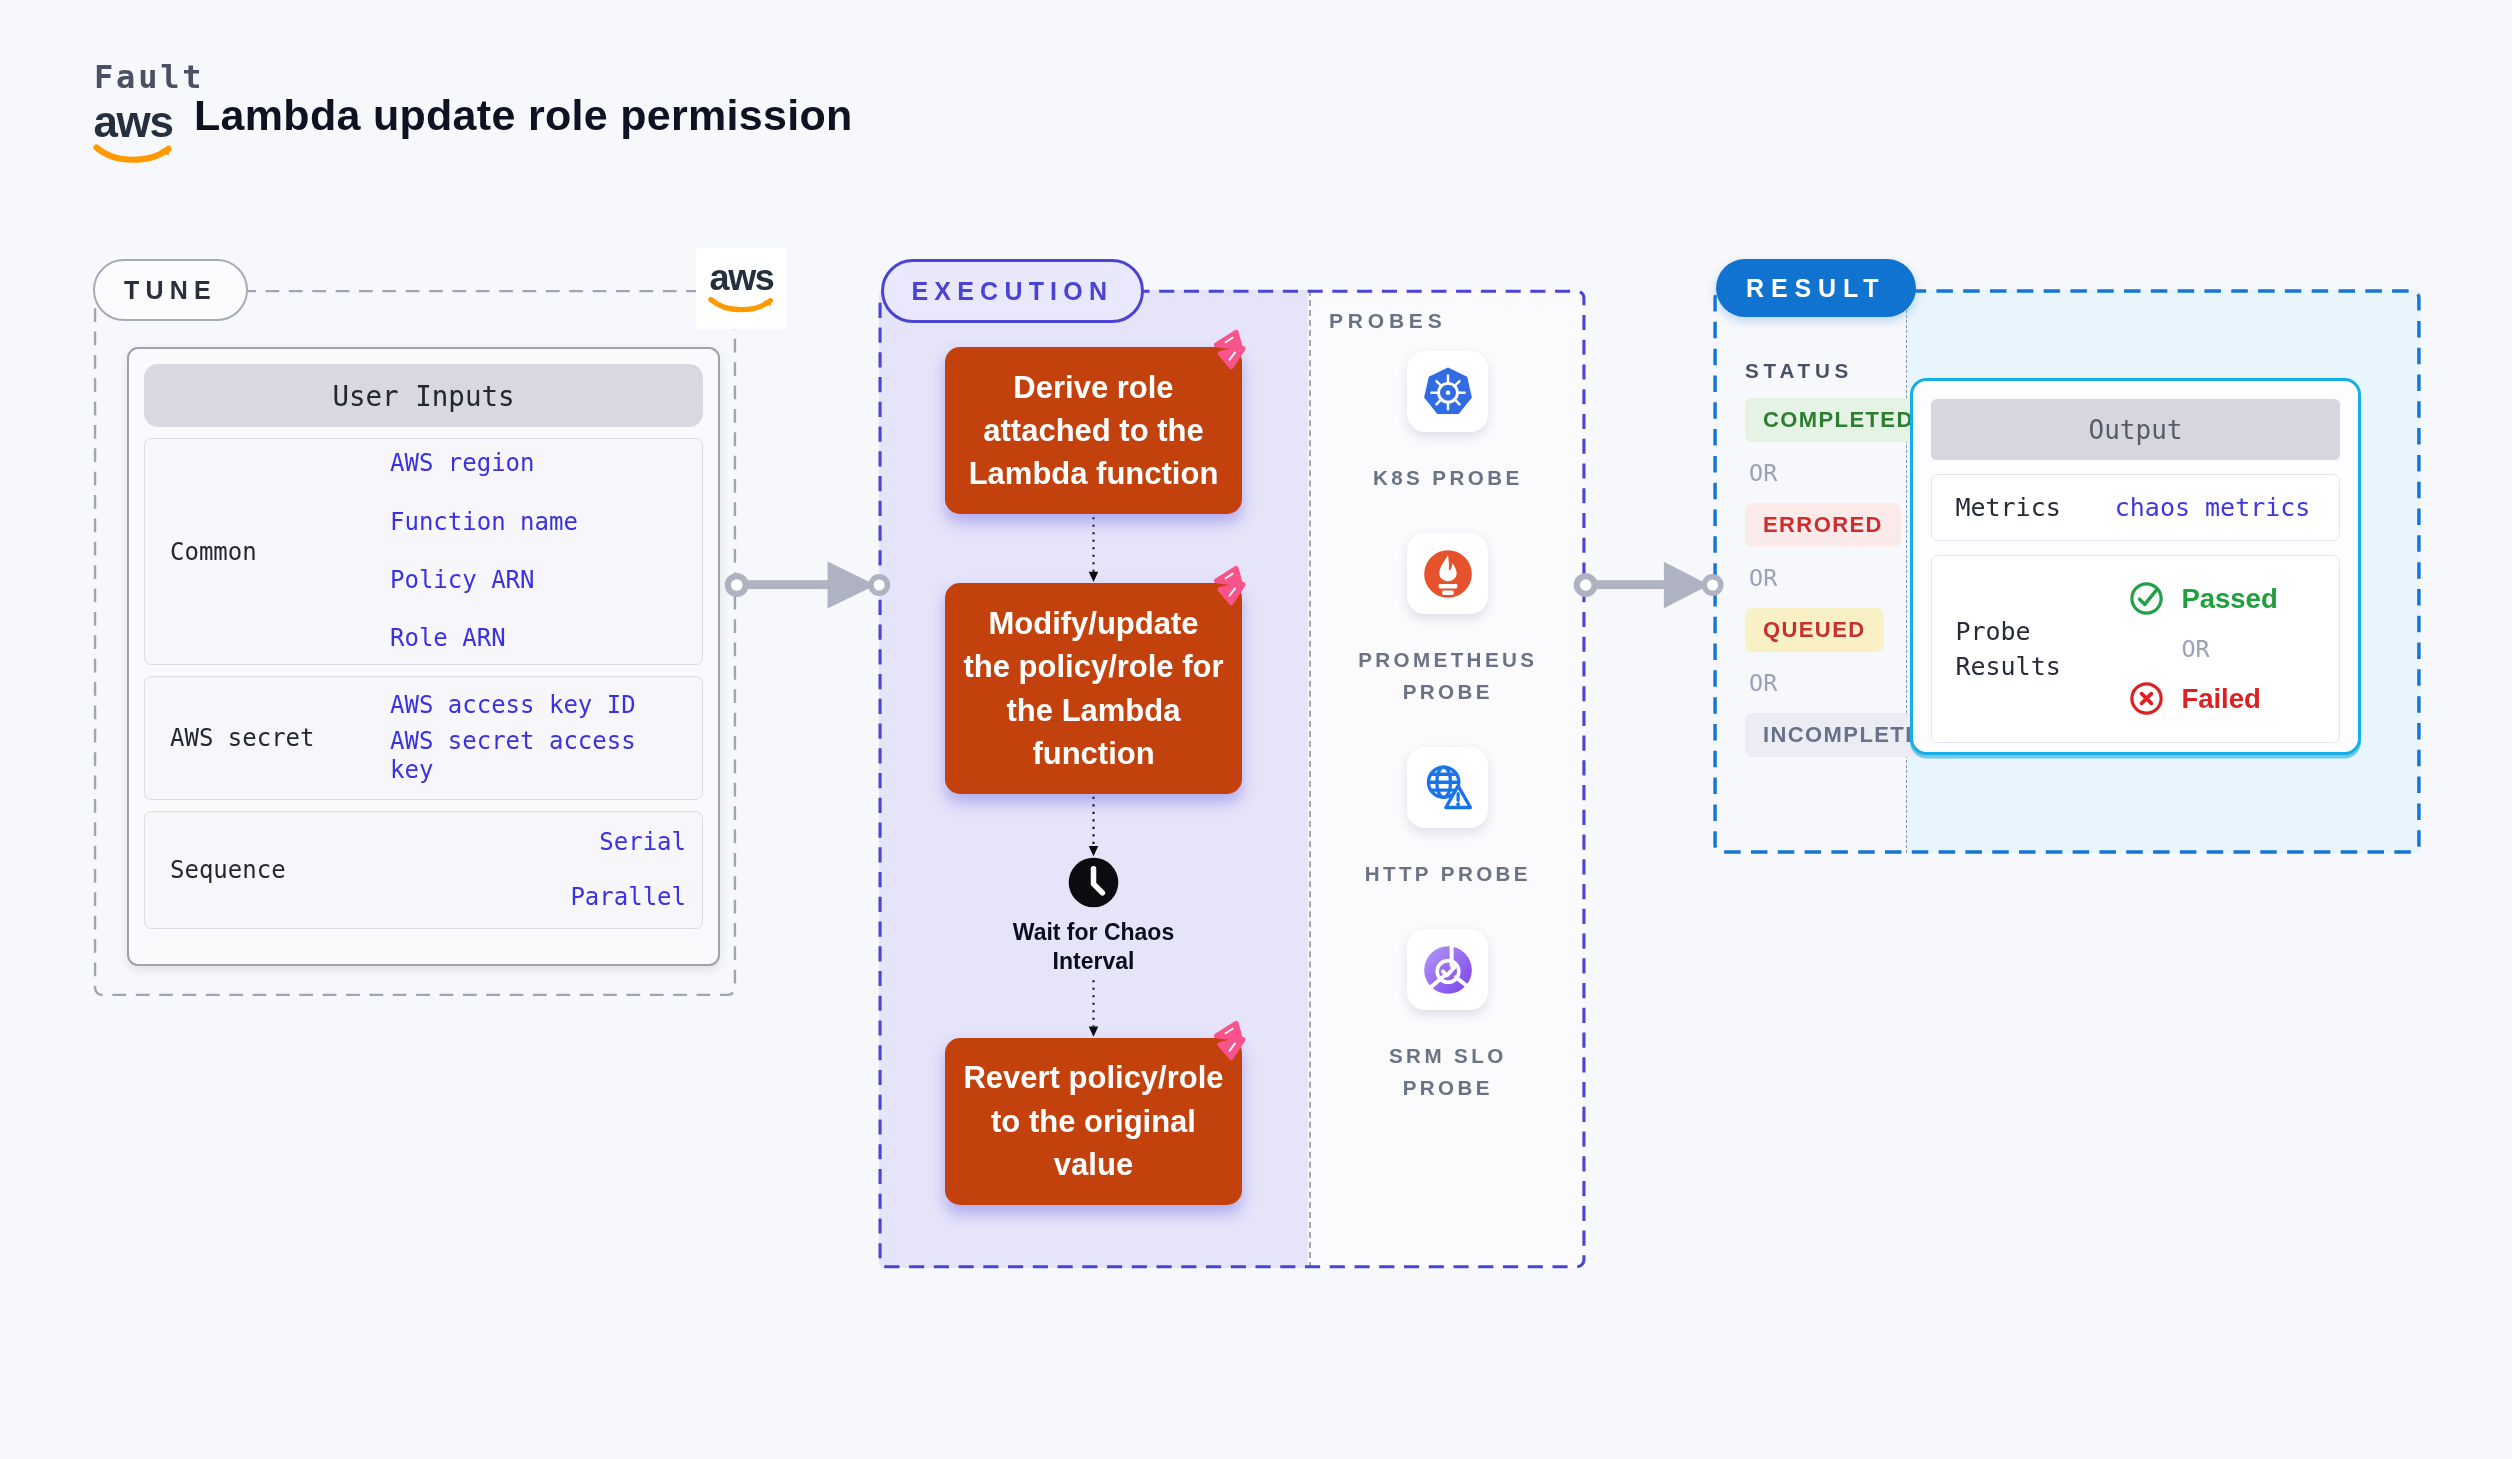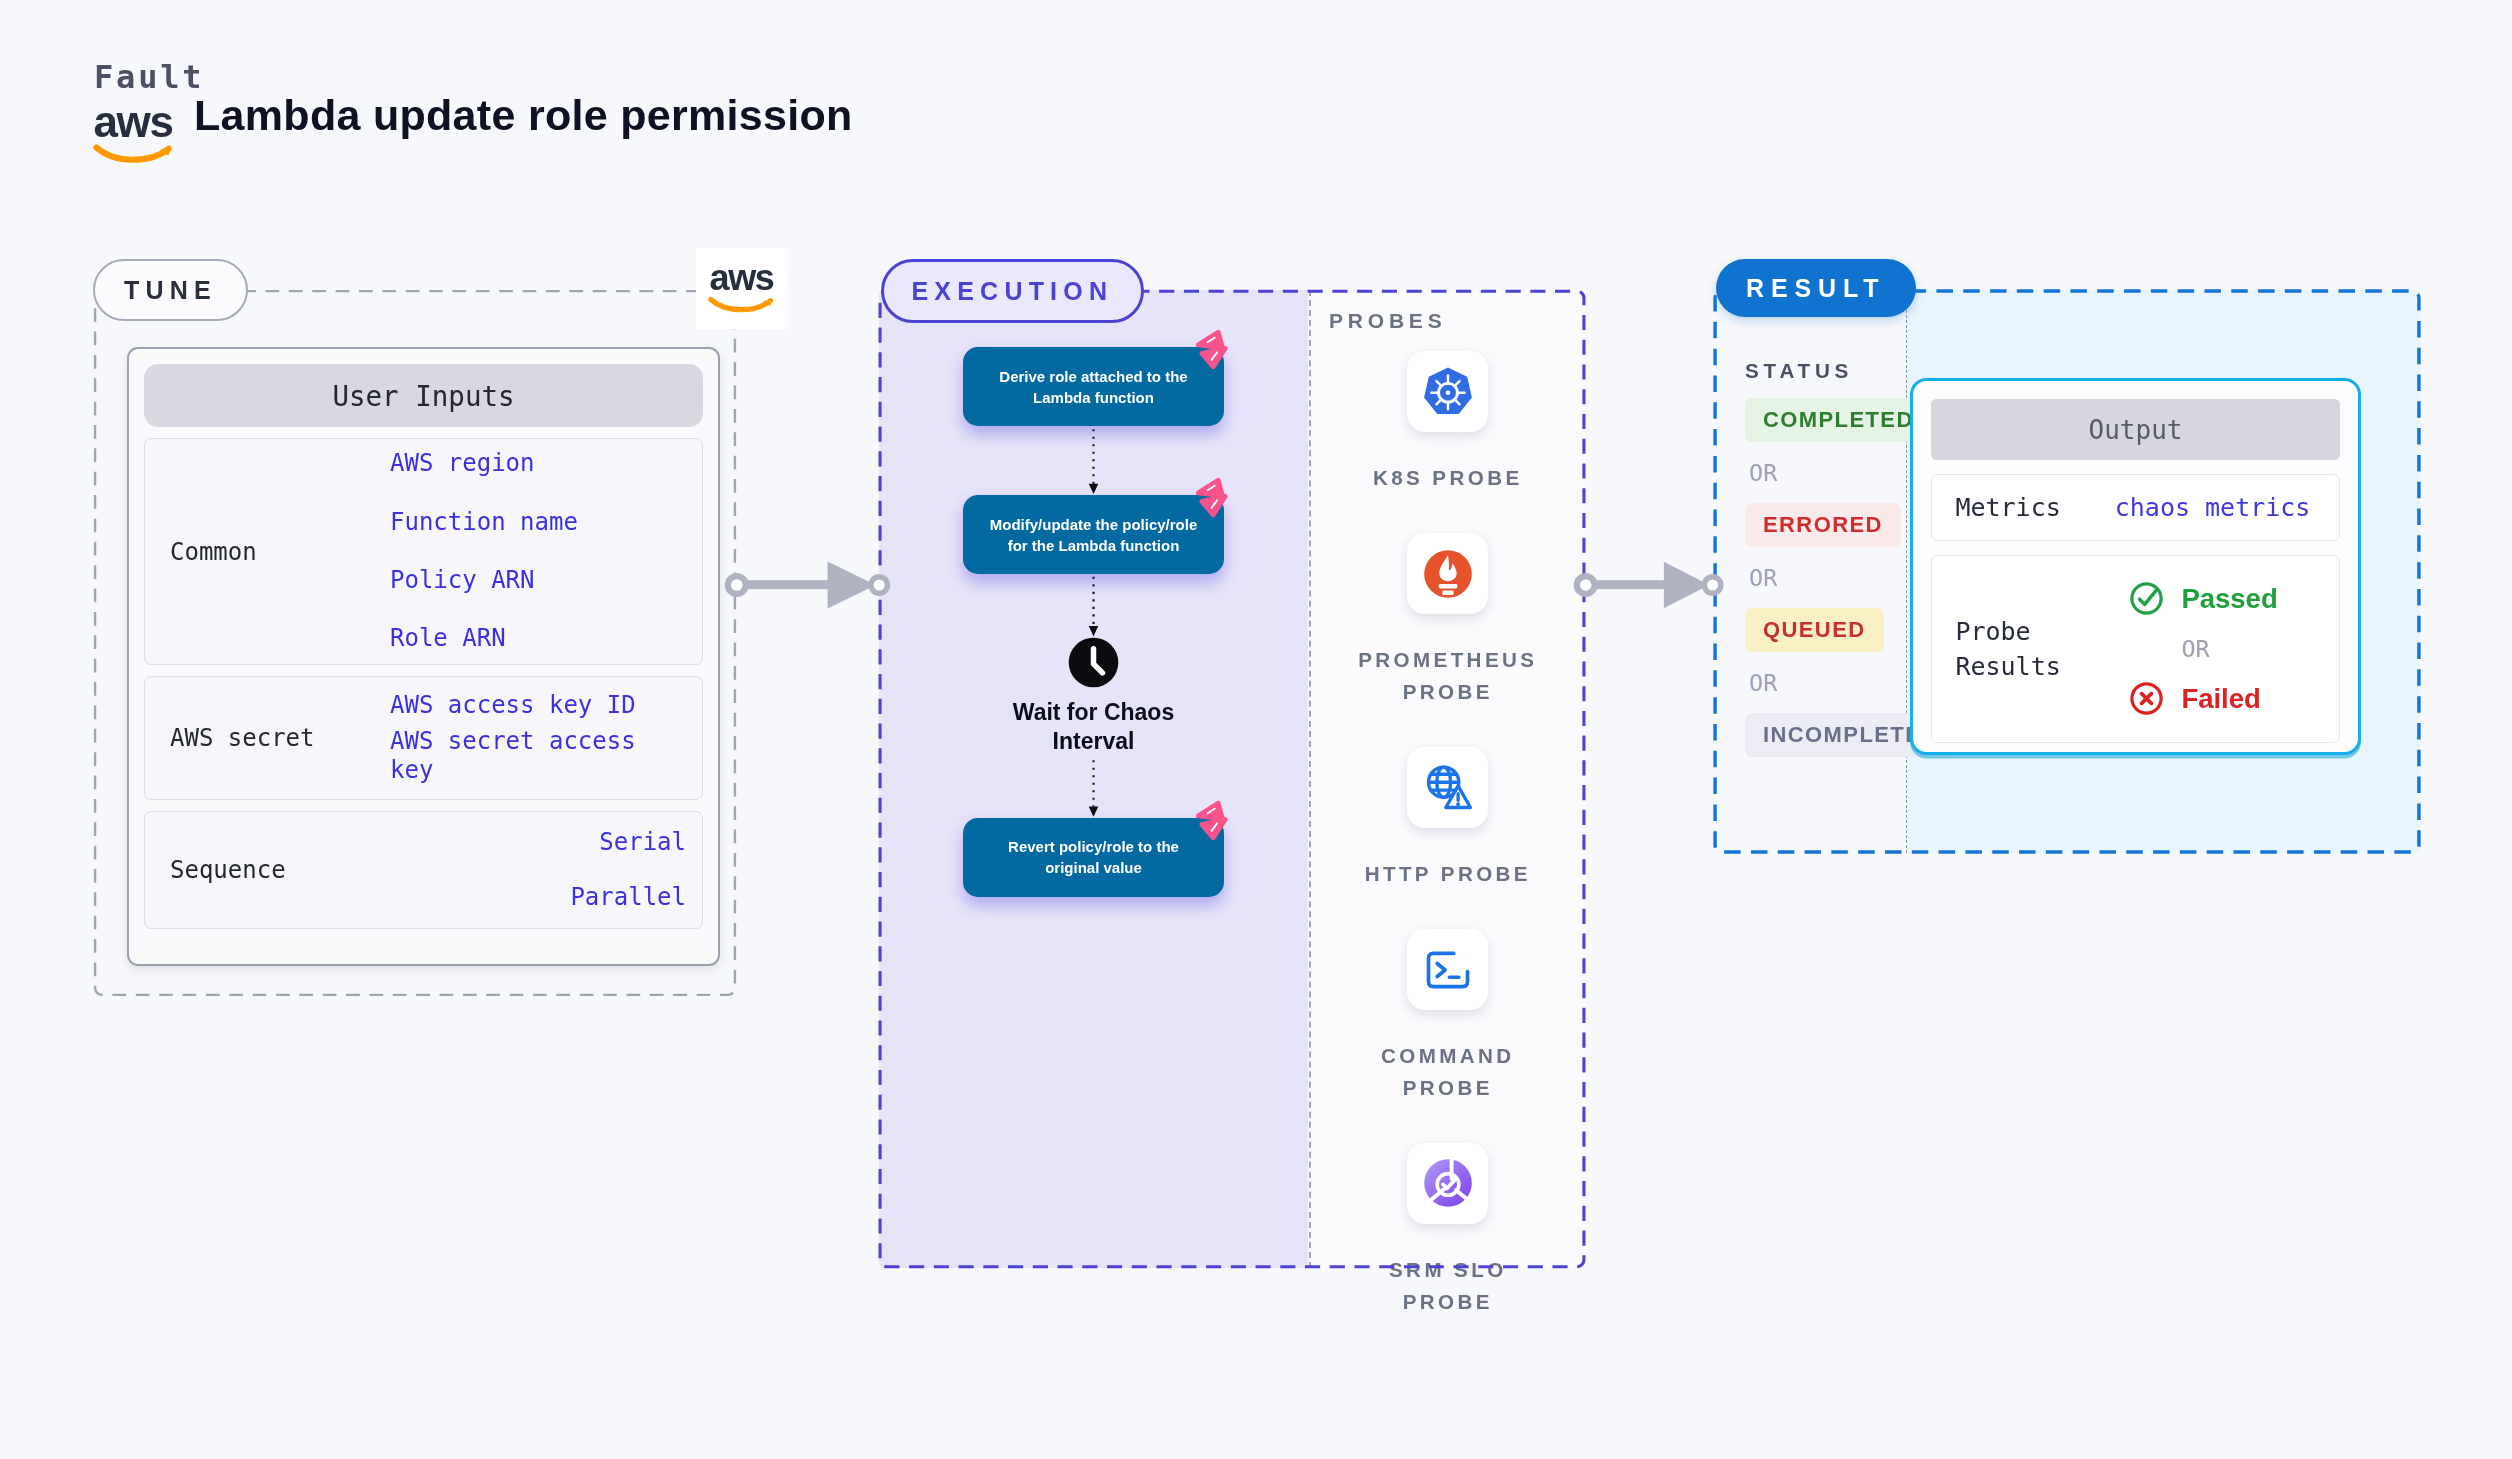--- a/index.html
+++ b/index.html
@@ -57,23 +57,23 @@
   
   .h-arrow{position:absolute;z-index:5;}
 
   
   .exec-flow-panel{position:absolute;left:1.4px;top:1.4px;bottom:1.4px;width:429px;
     background:#E6E4F9;border-radius:5.5px 0 0 5.5px;}
   .probes-panel{position:absolute;left:431px;top:1.4px;bottom:1.4px;right:1.4px;
     background:#FBFBFE;border-left:2.1px dashed #A0A6B4;border-radius:0 5.5px 5.5px 0;}
   .flow-col{position:absolute;left:0;top:58px;width:431px;display:flex;flex-direction:column;
     align-items:center;}
-  .step-card{position:relative;width:261px;box-sizing:border-box;padding:18.6px 16.5px;
-    background:#0369a1;border-radius:15px;box-shadow:0 8.3px 15px rgba(76,68,220,.35);
-    color:#FFFFFF;font-size:15px;font-weight:bold;text-align:center;line-height:1.40;}
+  .step-card{position:relative;width:297px;box-sizing:border-box;padding:18.6px 16.5px;
+    background:#c2410c;border-radius:15px;box-shadow:0 8.3px 15px rgba(76,68,220,.35);
+    color:#FFFFFF;font-size:31px;font-weight:bold;text-align:center;line-height:1.40;}
   .litmus{position:absolute;top:-19px;right:-11px;width:45px;height:45px;}
   .clock-wrap{width:51px;height:51px;}
   .wait-label{margin-top:9.6px;width:186px;text-align:center;font-size:23px;font-weight:bold;
     color:#0A0E1A;line-height:1.28;}
   .probes-head{position:absolute;left:18px;top:19px;font-size:21px;font-weight:bold;
     color:#6A7284;letter-spacing:4.8px;}
   .probe-list{position:absolute;left:0;top:61px;width:100%;display:flex;flex-direction:column;
     align-items:center;gap:39px;}
   .probe-item{display:flex;flex-direction:column;align-items:center;}
   .probe-card{width:81px;height:81px;background:#FFFFFF;border-radius:18px;
@@ -232,30 +232,20 @@
               <line x1="13" y1="39" x2="47" y2="39"></line>
             </g>
             <path d="M50 33 L67 63 L33 63 Z" fill="#FFFFFF" stroke="#1A73E8" stroke-width="4.6" stroke-linejoin="round"></path>
             <line x1="50" y1="44" x2="50" y2="53" stroke="#1A73E8" stroke-width="4.6" stroke-linecap="round"></line>
             <circle cx="50" cy="58.5" r="2.6" fill="#1A73E8"></circle>
           </svg>
         </div>
         <div class="probe-label">HTTP PROBE</div>
       </div>
 
-      <div class="probe-item">
-        <div class="probe-card">
-          <svg width="52" height="52" viewBox="0 0 72 72">
-            <path d="M44 13 L16 13 Q9 13 9 20 L9 52 Q9 59 16 59 L56 59 Q63 59 63 52 L63 38" stroke="#1A73E8" stroke-width="5" fill="none" stroke-linecap="round"></path>
-            <path d="M21 27 L32 36 L21 45" stroke="#1A73E8" stroke-width="5" fill="none" stroke-linecap="round" stroke-linejoin="round"></path>
-            <line x1="38" y1="46" x2="51" y2="46" stroke="#1A73E8" stroke-width="5" stroke-linecap="round"></line>
-          </svg>
-        </div>
-        <div class="probe-label">COMMAND PROBE</div>
-      </div>
 
       <div class="probe-item">
         <div class="probe-card">
           <svg width="52" height="52" viewBox="0 0 72 72">
             <defs>
               <linearGradient id="srmGrad" x1="0" y1="0" x2="1" y2="1">
                 <stop offset="0" stop-color="#B29AF8"></stop>
                 <stop offset="1" stop-color="#7C3FEA"></stop>
               </linearGradient>
             </defs>

